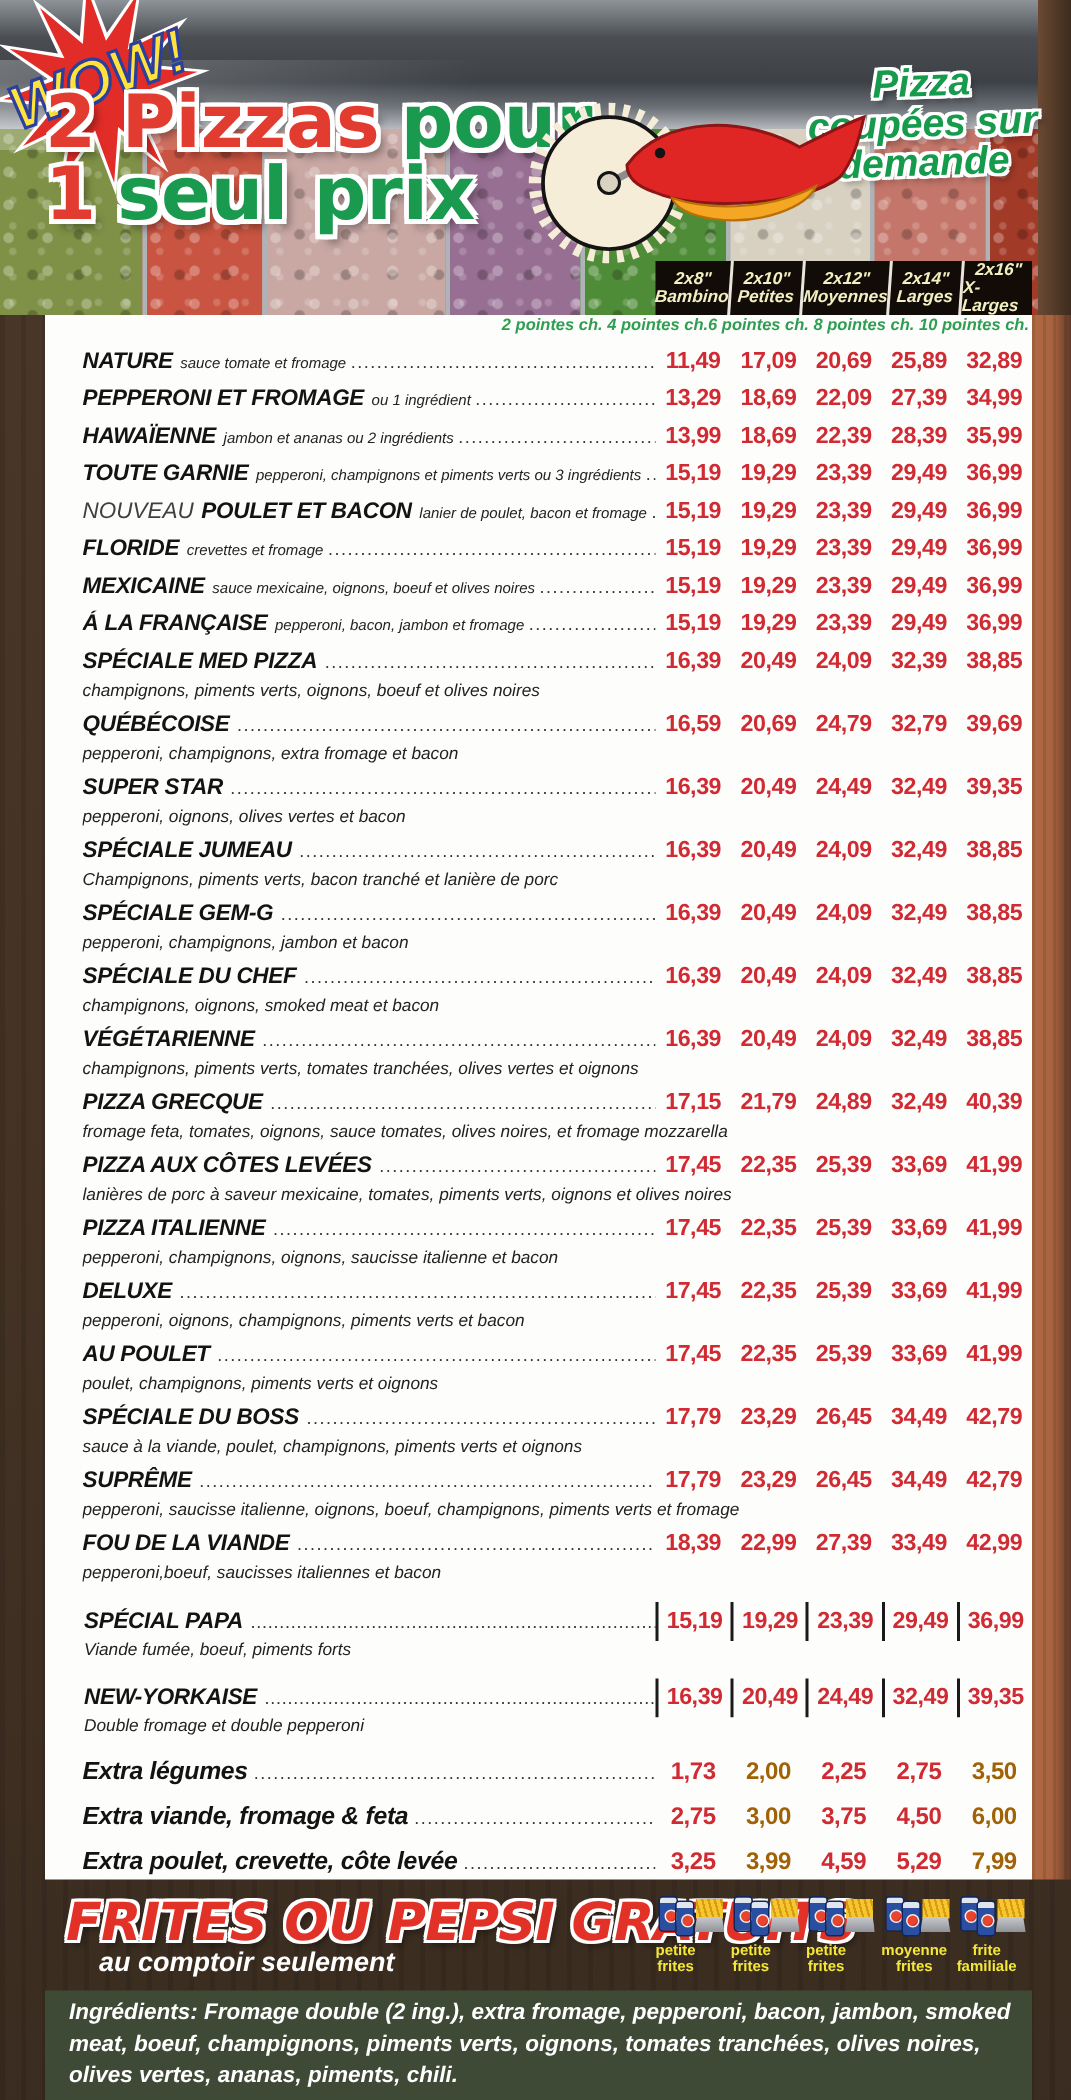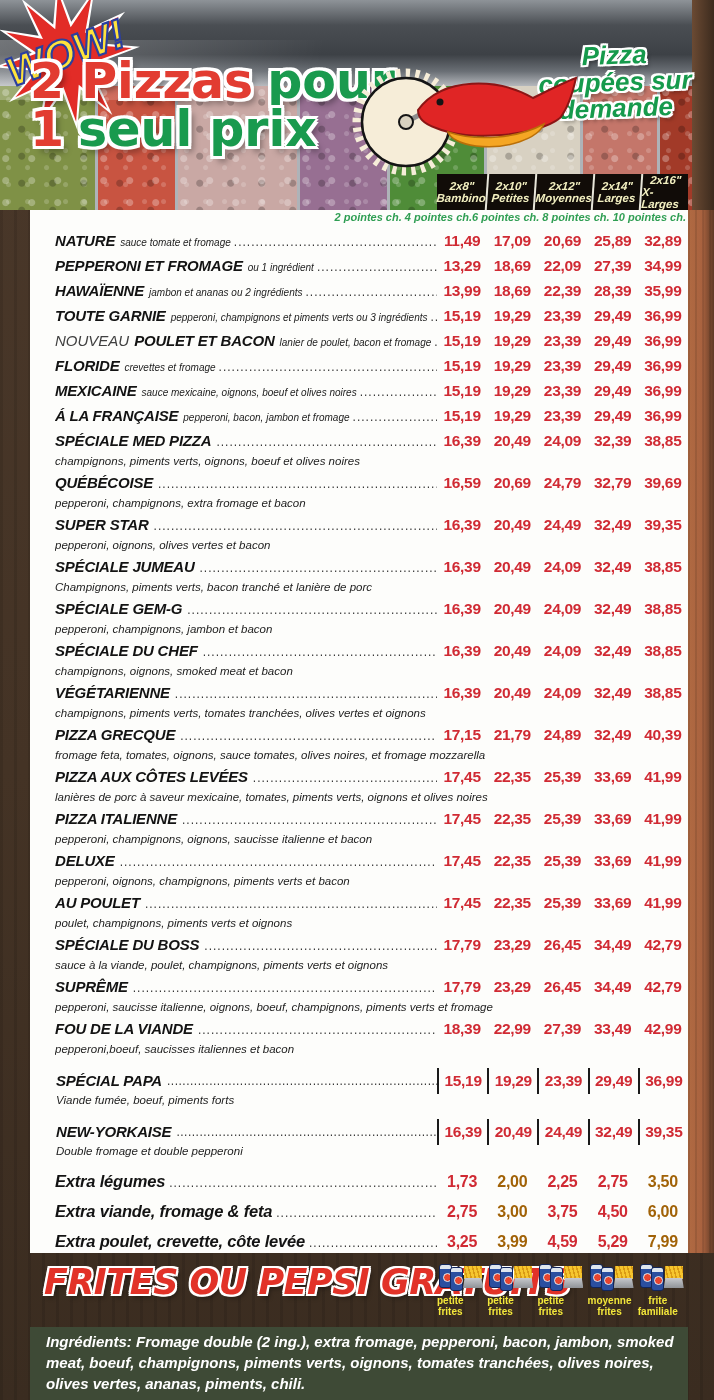--- a/index.html
+++ b/index.html
@@ -582,20 +582,21 @@
               <span class="price x-price-green">7,99</span>
             </span>
           </div>
         </div>
       </div>
   </div>
 
   <div class="wood-right"></div>
 
   <div class="frites-title outl2">FRITES OU PEPSI GRATUITS</div>
+  <div class="frites-sub">au comptoir seulement</div>
   <div class="combo-row">
       <div class="combo">
         <div class="combo-icon">
           <div class="fries">
             <div class="sticks"></div>
             <div class="box"></div>
           </div>
           <div class="can c1"></div>
           <div class="can c2"></div>
         </div>

